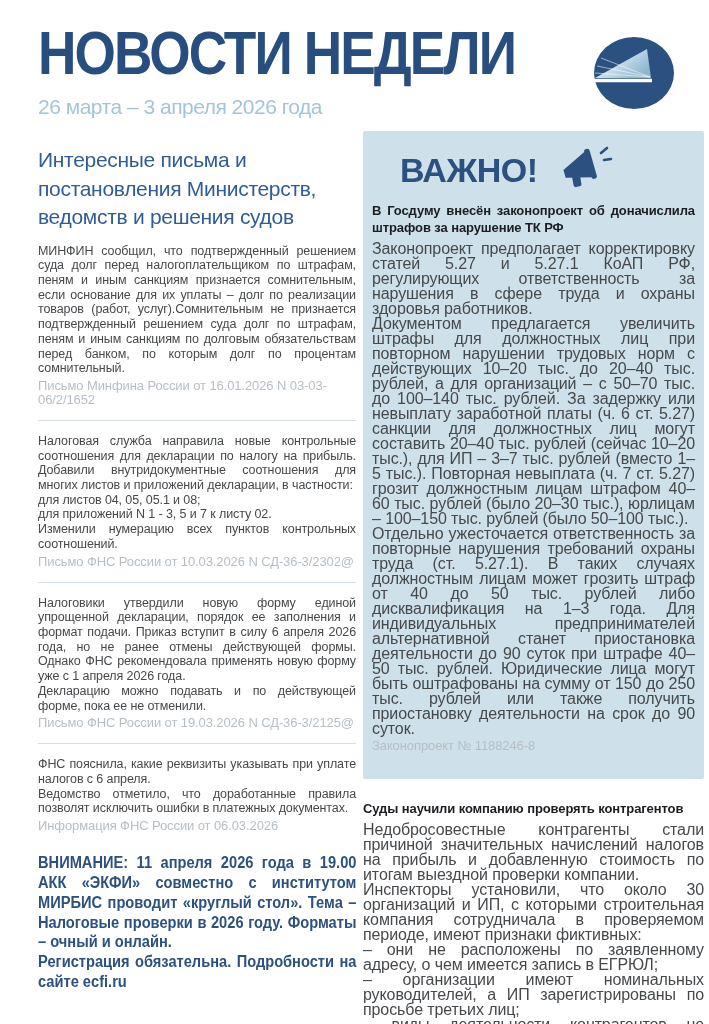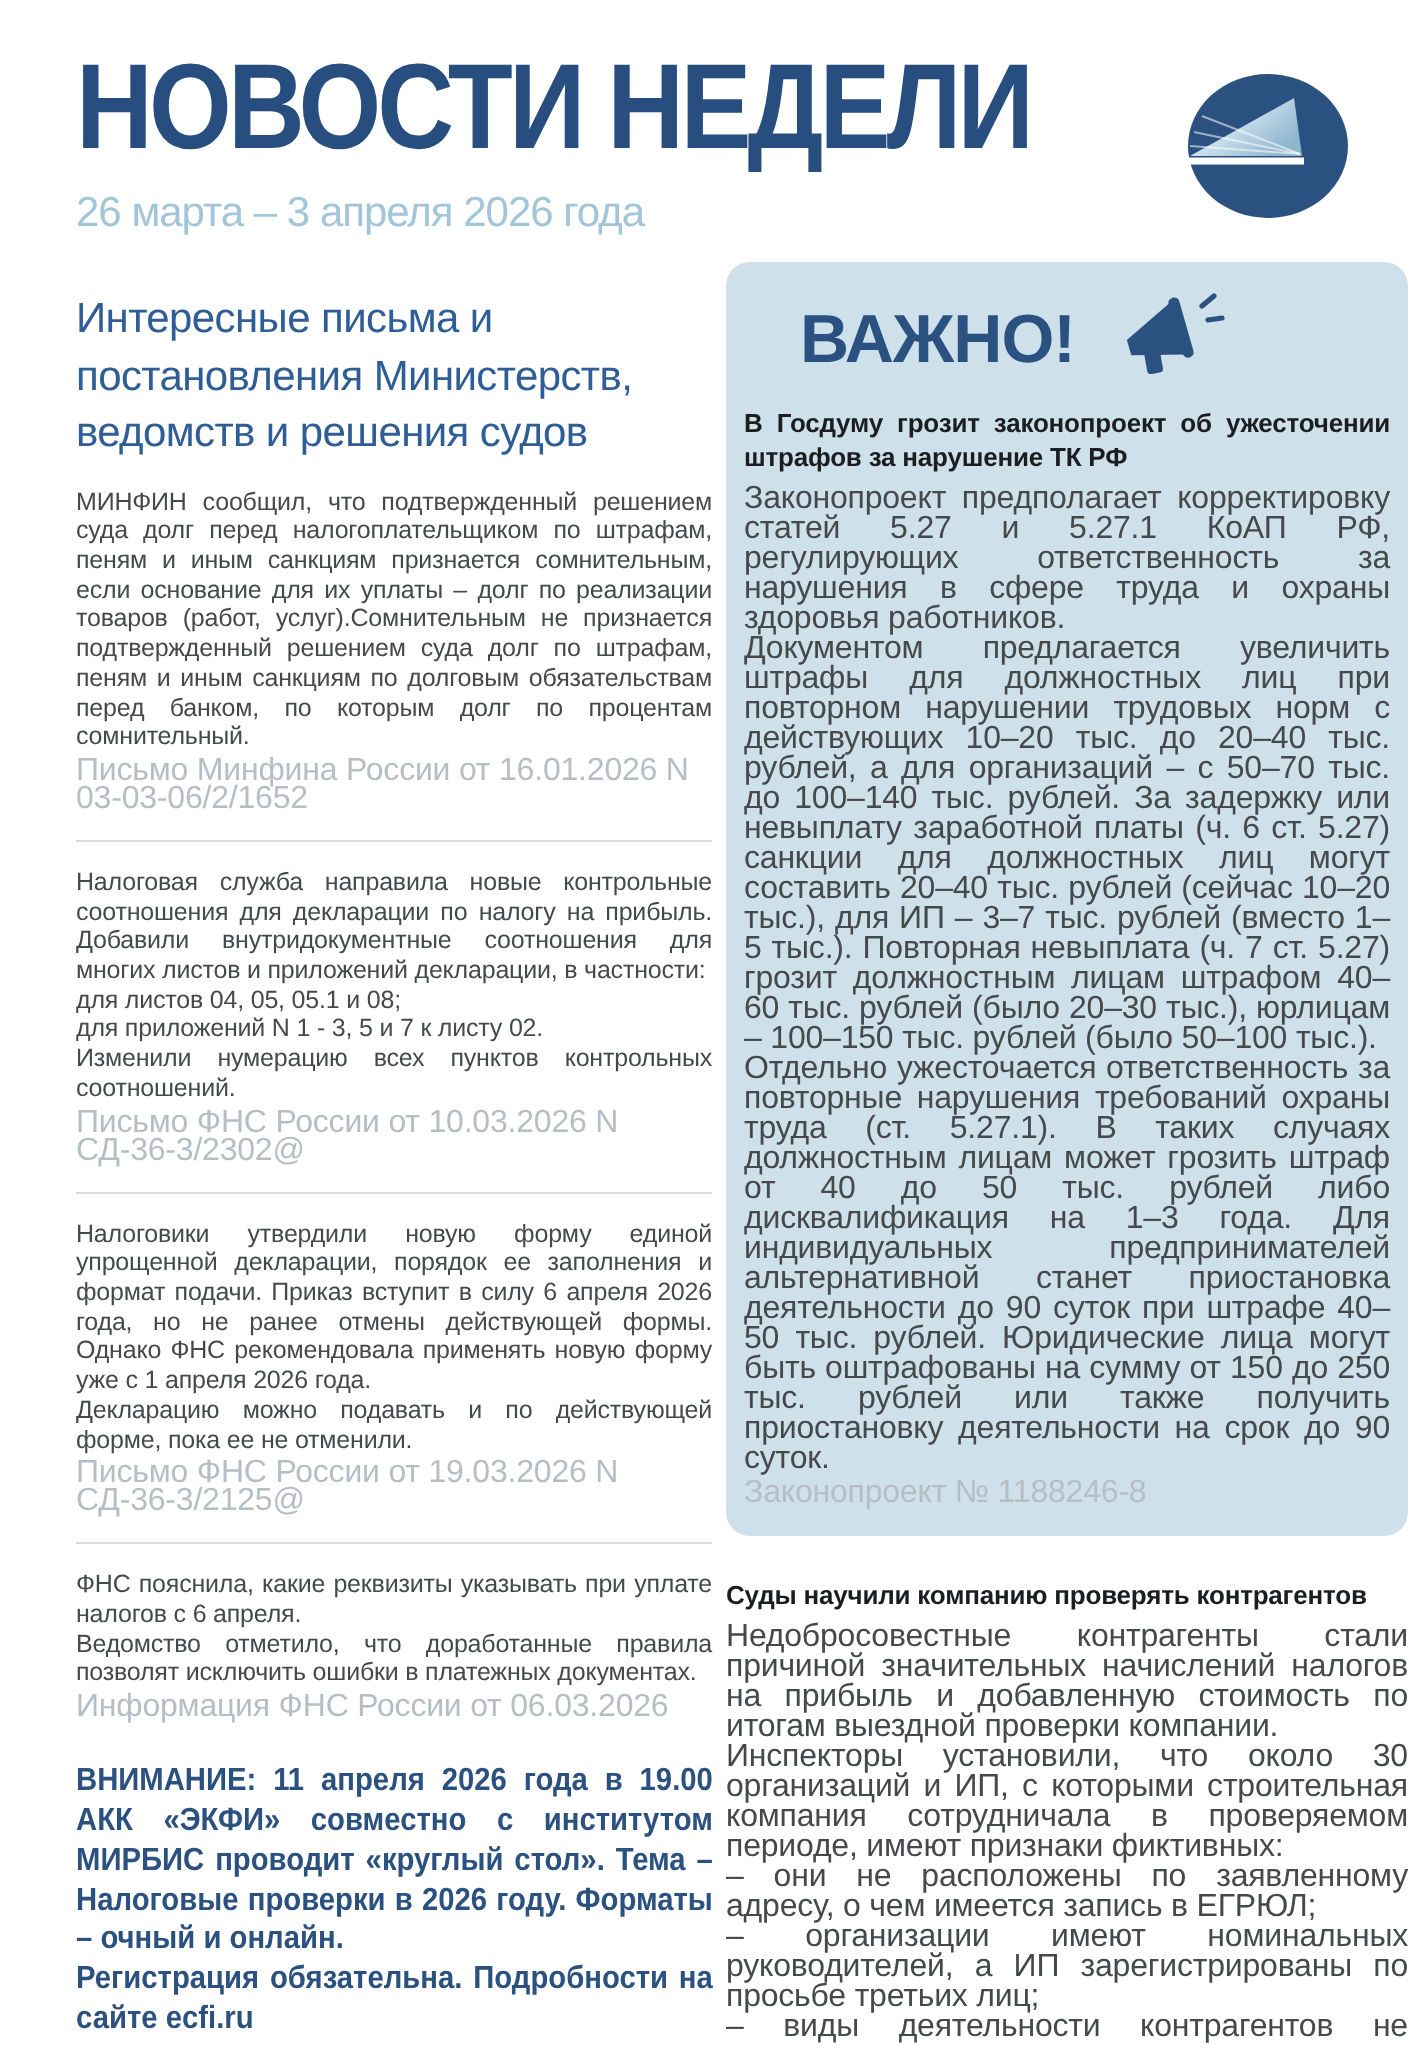--- a/index.html
+++ b/index.html
@@ -22,30 +22,30 @@
   .col-right{position:absolute;left:363px;top:131px;width:341px;}
   
   .left-heading{
     font-size:21px;font-weight:400;color:#2F5D95;line-height:1.36;
     letter-spacing:-0.3px;margin:0 0 12px 0;
   }
   .body-text{
     font-size:12.5px;line-height:14.7px;color:#46494C;text-align:justify;
     white-space:pre-line;margin:0;letter-spacing:-0.1px;
   }
-  .cite{font-size:16px;line-height:14px;color:#B6BEC5;margin-top:3px;letter-spacing:-0.1px;}
+  .cite{font-size:13px;line-height:14px;color:#B6BEC5;margin-top:3px;letter-spacing:-0.1px;}
   .divider{border:none;border-top:1px solid #D4DEE4;margin:13px 0;}
   .notice{
     margin-top:20px;font-size:16px;font-weight:700;color:#2B5180;
     line-height:1.24;text-align:justify;white-space:pre-line;
     width:348px;transform:scaleX(0.915);transform-origin:left top;
   }
   
   .important-box{
-    background:#CEE0EA;border-radius:12px;padding:10px 9px 14px 9px;
+    background:#CEE0EA;border-radius:2px;padding:10px 9px 26px 9px;
   }
   .imp-title-row{display:flex;align-items:center;gap:20px;padding:4px 0 8px 28px;}
   .imp-title{font-size:34px;font-weight:700;color:#2B5180;letter-spacing:-0.5px;}
   .imp-headline,.court-headline{
     font-size:13px;font-weight:700;color:#1B1D20;line-height:1.3;
     text-align:justify;margin:0 0 4px 0;letter-spacing:-0.1px;
   }
   .rp{
     font-size:16px;line-height:15px;color:#46494C;text-align:justify;
     white-space:pre-line;margin:0;letter-spacing:-0.1px;
@@ -125,21 +125,21 @@
             <rect x="32" y="5" width="5.5" height="31" rx="2.5"></rect>
             <rect x="13" y="25" width="8" height="14" rx="2" transform="rotate(6 17 32)"></rect>
           </g>
           <g stroke="#2B5180" stroke-width="2.6" stroke-linecap="round">
             <line x1="44" y1="8" x2="50" y2="3"></line>
             <line x1="47" y1="15" x2="54" y2="14"></line>
           </g>
         </svg>
       </span>
     </div>
-    <p class="imp-headline">В Госдуму грозит законопроект об ужесточении штрафов за нарушение ТК РФ</p>
+    <p class="imp-headline">В Госдуму внесён законопроект об доначислила штрафов за нарушение ТК РФ</p>
     <p class="rp">Законопроект предполагает корректировку статей 5.27 и 5.27.1 КоАП РФ, регулирующих ответственность за нарушения в сфере труда и охраны здоровья работников.</p>
     <p class="rp">Документом предлагается увеличить штрафы для должностных лиц при повторном нарушении трудовых норм с действующих 10–20 тыс. до 20–40 тыс. рублей, а для организаций – с 50–70 тыс. до 100–140 тыс. рублей. За задержку или невыплату заработной платы (ч. 6 ст. 5.27) санкции для должностных лиц могут составить 20–40 тыс. рублей (сейчас 10–20 тыс.), для ИП – 3–7 тыс. рублей (вместо 1–5 тыс.). Повторная невыплата (ч. 7 ст. 5.27) грозит должностным лицам штрафом 40–60 тыс. рублей (было 20–30 тыс.), юрлицам – 100–150 тыс. рублей (было 50–100 тыс.).</p>
     <p class="rp">Отдельно ужесточается ответственность за повторные нарушения требований охраны труда (ст. 5.27.1). В таких случаях должностным лицам может грозить штраф от 40 до 50 тыс. рублей либо дисквалификация на 1–3 года. Для индивидуальных предпринимателей альтернативной станет приостановка деятельности до 90 суток при штрафе 40–50 тыс. рублей. Юридические лица могут быть оштрафованы на сумму от 150 до 250 тыс. рублей или также получить приостановку деятельности на срок до 90 суток.</p>
     <div class="cite">Законопроект  № 1188246-8</div>
   </div>
 
   <div class="court">
     <p class="court-headline">Суды научили компанию проверять контрагентов</p>
     <p class="rp">Недобросовестные контрагенты стали причиной значительных начислений налогов на прибыль и добавленную стоимость по итогам выездной проверки компании.</p>
     <p class="rp">Инспекторы установили, что около 30 организаций и ИП, с которыми строительная компания сотрудничала в проверяемом периоде, имеют признаки фиктивных:

